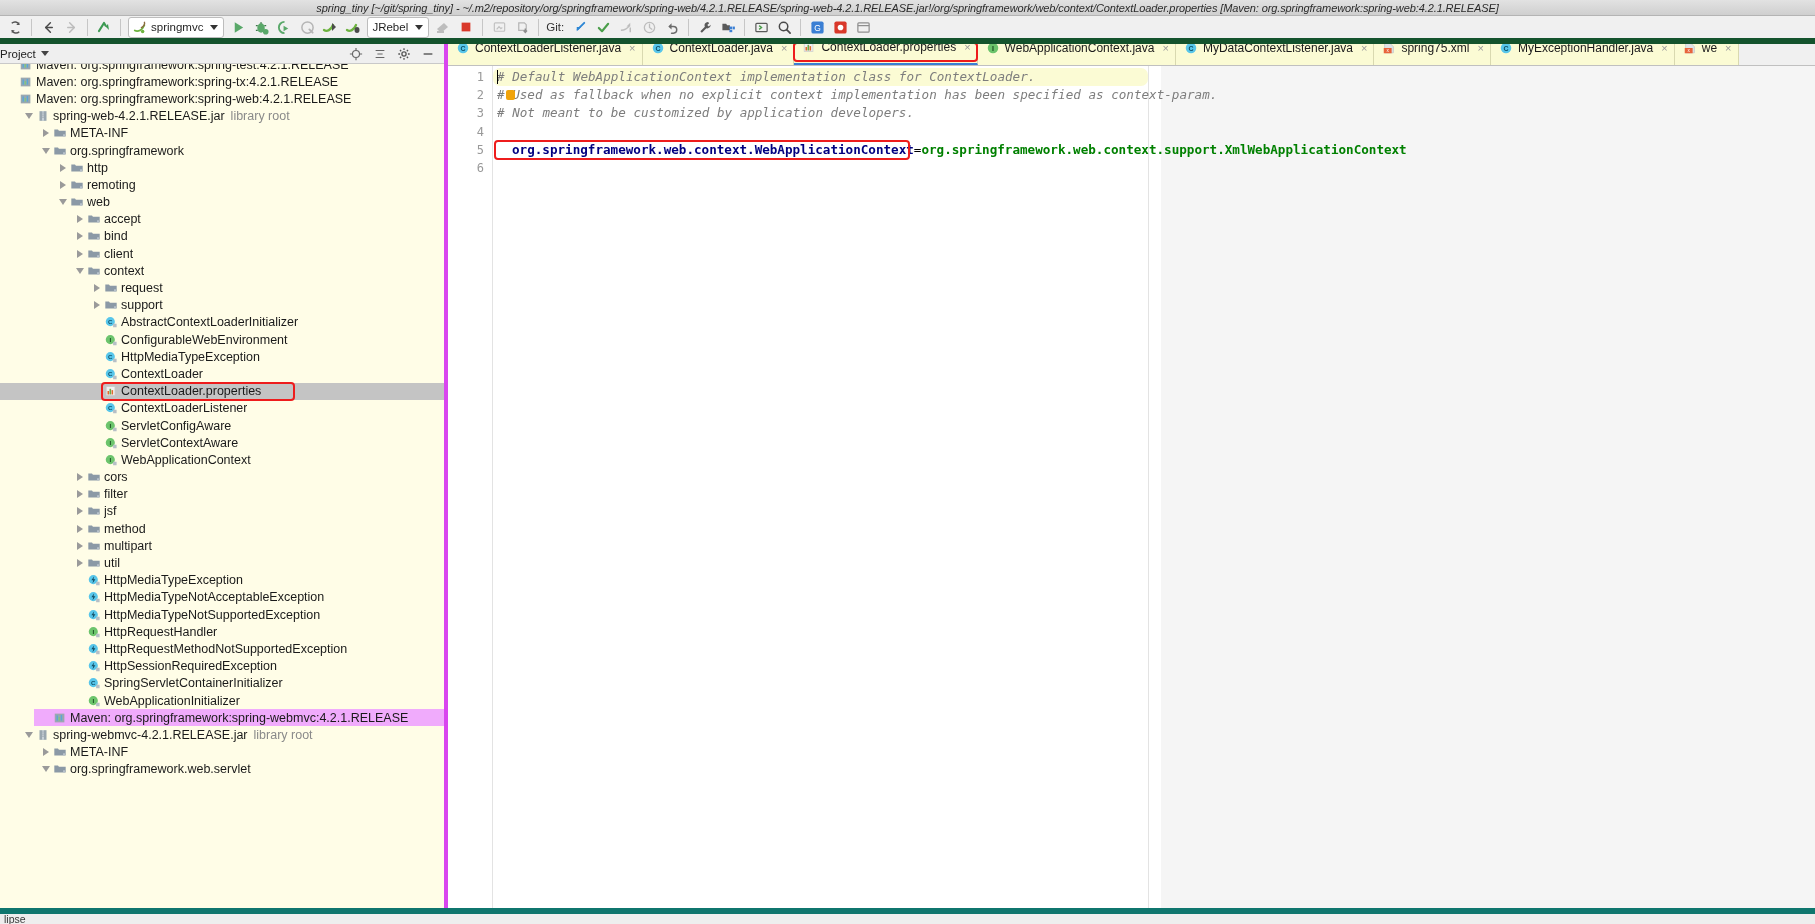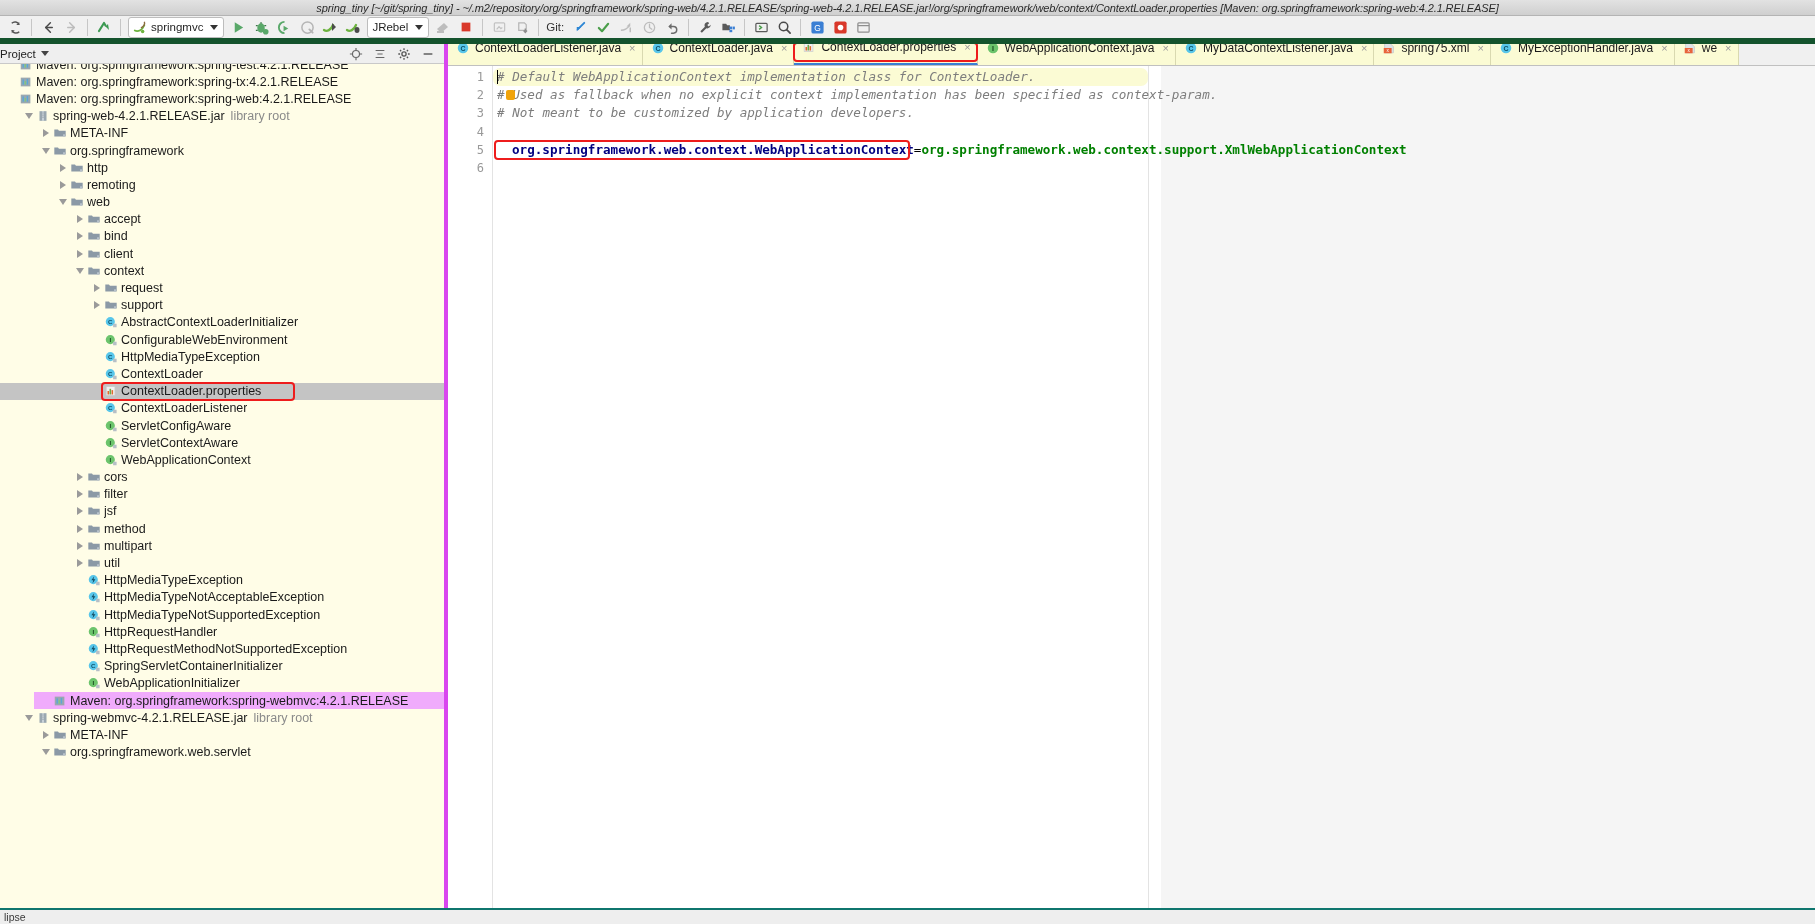--- a/index.html
+++ b/index.html
@@ -226,21 +226,21 @@
   }
   .right-strip {
     width: 13px; flex:none; background:#fff; border-left:1px solid #e3e3e3;
   }
   .editor-fill { flex:1; background:#f5f5f5; }
 
   
   .statusbar {
     height: 16px; flex:none;
     background:#eeeeee;
-    border-top:2px solid #0f766e;
+    border-top:6px solid #0f766e;
     display:flex; align-items:center;
     padding: 0 4px;
     font-size: 10.5px; color:#3a3a3a;
   }
 </style>
 </head>
 <body>
 
 <div class="titlebar">
   <span class="titlebar-text">spring_tiny [~/git/spring_tiny] - ~/.m2/repository/org/springframework/spring-web/4.2.1.RELEASE/spring-web-4.2.1.RELEASE.jar!/org/springframework/web/context/ContextLoader.properties [Maven: org.springframework:spring-web:4.2.1.RELEASE]</span>
@@ -886,20 +886,32 @@
             </svg>
           </span>
           <span class="label">HttpRequestMethodNotSupportedException</span>
         </div>
         <div class="row">
           <span style="width: 74px; flex: 0 0 auto;"></span>
           <span class="arrow "></span>
           <span class="icn">
             <svg width="14" height="14" viewBox="0 0 16 16">
               <circle cx="7.2" cy="7.6" r="5.2" fill="#58c6ea"></circle>
+              <path d="M8.2 3.6L5 8.2h2.1L6.3 12l3.3-4.9H7.4z" fill="#134b60"></path>
+              <rect x="10.4" y="10" width="4" height="4" fill="#b6bfc6"></rect>
+            </svg>
+          </span>
+          <span class="label">HttpSessionRequiredException</span>
+        </div>
+        <div class="row">
+          <span style="width: 74px; flex: 0 0 auto;"></span>
+          <span class="arrow "></span>
+          <span class="icn">
+            <svg width="14" height="14" viewBox="0 0 16 16">
+              <circle cx="7.2" cy="7.6" r="5.2" fill="#58c6ea"></circle>
               <text x="7.2" y="10.6" font-size="7" font-weight="bold" fill="#0d4f66" text-anchor="middle" font-family="Liberation Sans">C</text>
               <rect x="10.4" y="10" width="4" height="4" fill="#b6bfc6"></rect>
             </svg>
           </span>
           <span class="label">SpringServletContainerInitializer</span>
         </div>
         <div class="row">
           <span style="width: 74px; flex: 0 0 auto;"></span>
           <span class="arrow "></span>
           <span class="icn">

